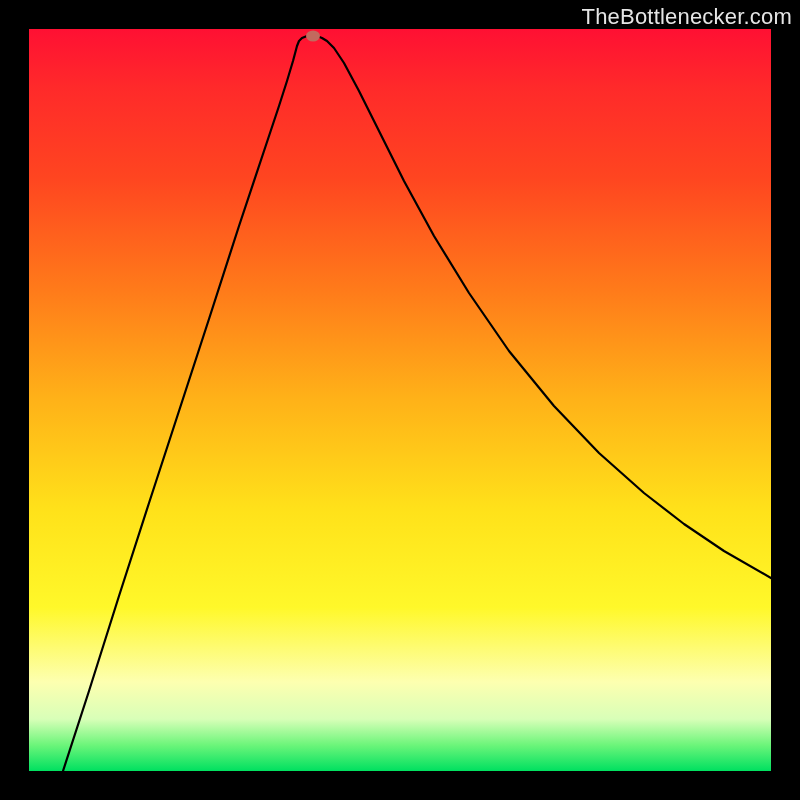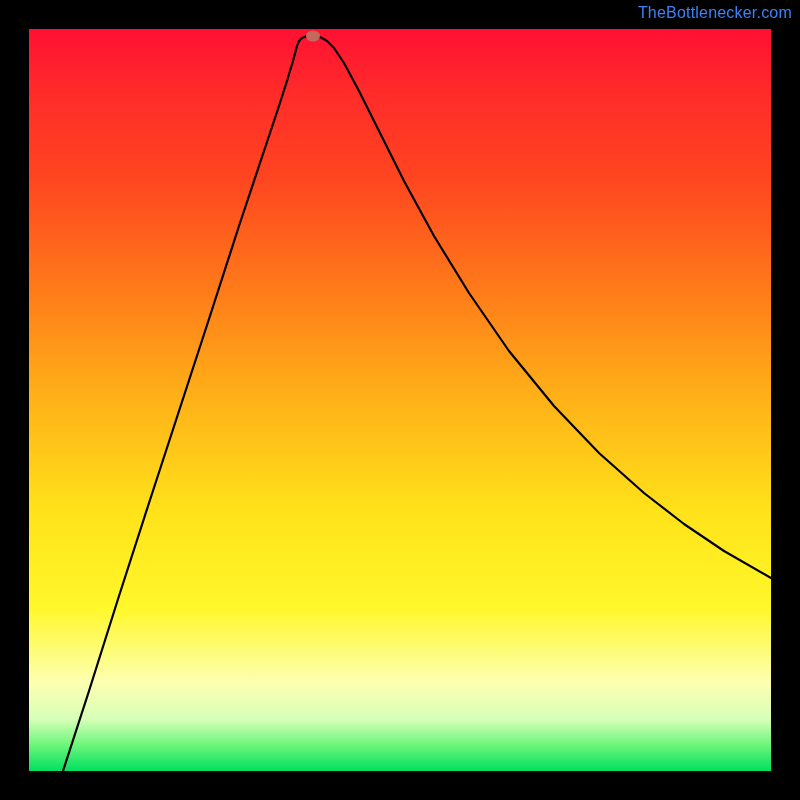--- a/index.html
+++ b/index.html
@@ -42,22 +42,22 @@
     position: absolute;
     left: 0;
     top: 0;
     width: 742px;
     height: 742px;
   }
   .watermark {
     position: absolute;
     top: 4px;
     right: 8px;
-    color: #3b82f6;
-    font-size: 16px;
+    color: #e5e5e5;
+    font-size: 22px;
     letter-spacing: 0.2px;
     font-weight: 400;
     user-select: none;
   }
   .marker {
     position: absolute;
     width: 14px;
     height: 11px;
     border-radius: 50%;
     background: #c26a5e;

